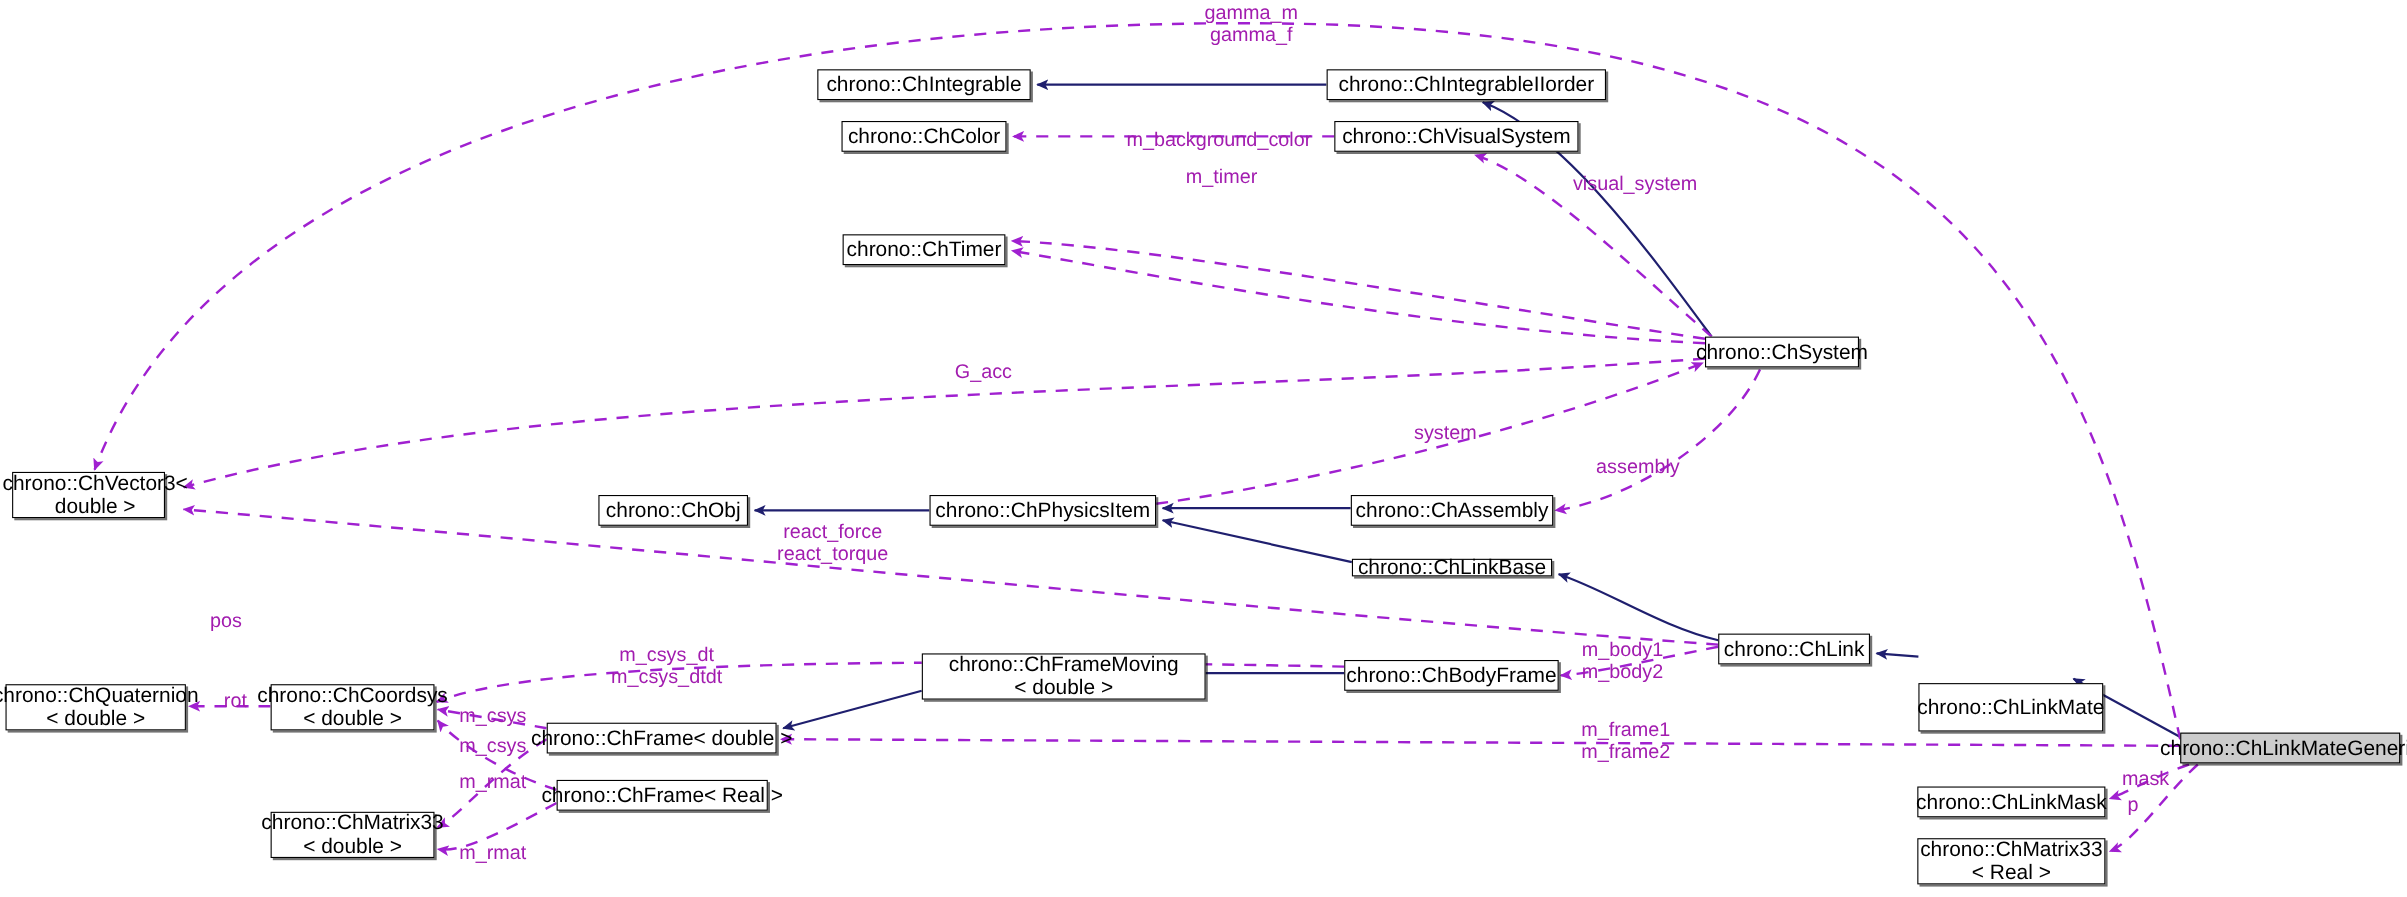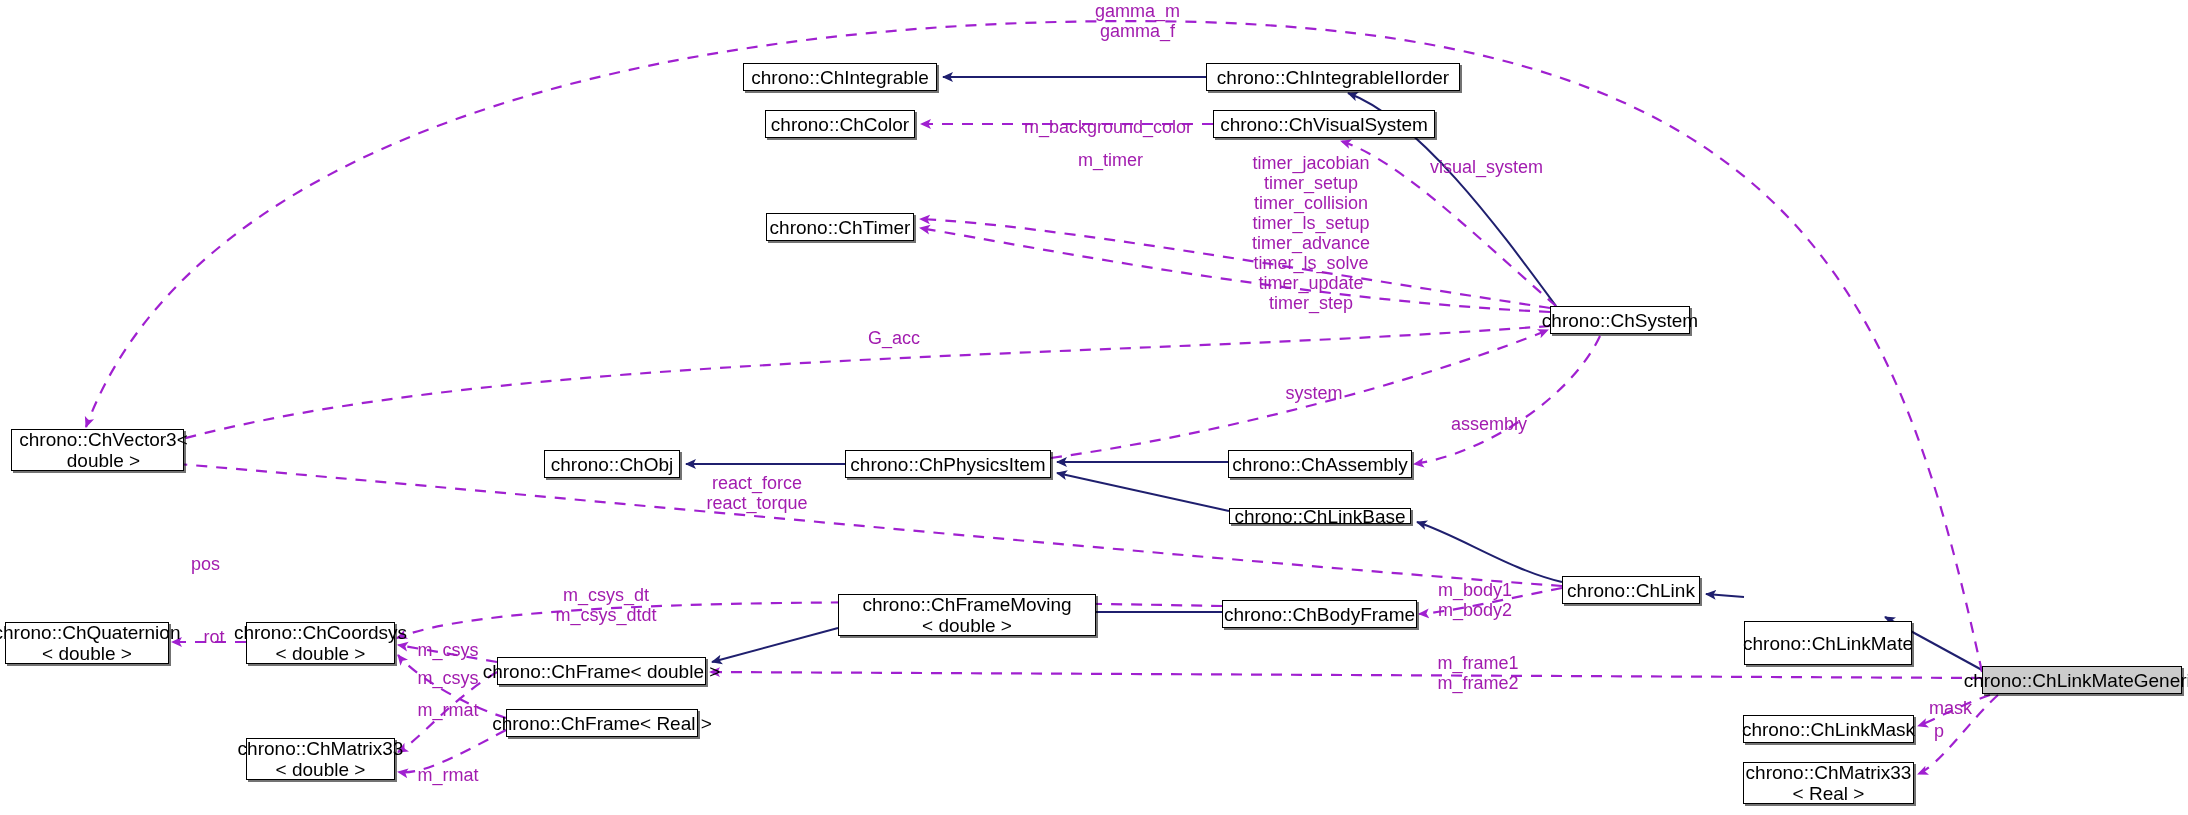--- a/index.html
+++ b/index.html
@@ -78,21 +78,21 @@
         <path d="M 1990 695 C 1960 705 1930 722 1918 726" fill="none" stroke="#a020d0" stroke-width="2.2" stroke-dasharray="11,9" marker-end="url(#arrUsage)"></path>
         <path d="M 1998 695 C 1970 720 1940 765 1918 774" fill="none" stroke="#a020d0" stroke-width="2.2" stroke-dasharray="11,9" marker-end="url(#arrUsage)"></path>
       </g>
   </svg>
 <div class="node" style="left: 743px; top: 63px; width: 194px; height: 28px;">chrono::ChIntegrable</div>
     <div class="node" style="left: 1206px; top: 63px; width: 254px; height: 28px;">chrono::ChIntegrableIIorder</div>
     <div class="node" style="left: 765px; top: 110px; width: 150px; height: 28px;">chrono::ChColor</div>
     <div class="node" style="left: 1213px; top: 110px; width: 222px; height: 28px;">chrono::ChVisualSystem</div>
     <div class="node" style="left: 766px; top: 213px; width: 148px; height: 28px;">chrono::ChTimer</div>
     <div class="node" style="left: 1550px; top: 306px; width: 140px; height: 28px;">chrono::ChSystem</div>
-    <div class="node" style="left: 11px; top: 429px; width: 173px; height: 42px; padding-left: 12px;">chrono::ChVector3&lt;
+    <div class="node" style="left: 11px; top: 429px; width: 139px; height: 42px; padding-left: 12px;">chrono::ChVector3&lt;
 double &gt;</div>
     <div class="node" style="left: 544px; top: 450px; width: 136px; height: 28px;">chrono::ChObj</div>
     <div class="node" style="left: 845px; top: 450px; width: 206px; height: 28px;">chrono::ChPhysicsItem</div>
     <div class="node" style="left: 1228px; top: 450px; width: 184px; height: 28px;">chrono::ChAssembly</div>
     <div class="node" style="left: 1229px; top: 508px; width: 182px; height: 16px;">chrono::ChLinkBase</div>
     <div class="node" style="left: 838px; top: 594px; width: 258px; height: 42px;">chrono::ChFrameMoving
 &lt; double &gt;</div>
     <div class="node" style="left: 1222px; top: 600px; width: 195px; height: 28px;">chrono::ChBodyFrame</div>
     <div class="node" style="left: 1562px; top: 576px; width: 138px; height: 28px;">chrono::ChLink</div>
     <div class="node" style="left: 1744px; top: 585px; width: 168px; height: 44px; margin-top: 36px;">chrono::ChLinkMate</div>
@@ -105,28 +105,20 @@
     <div class="node" style="left: 506px; top: 709px; width: 192px; height: 28px;">chrono::ChFrame&lt; Real &gt;</div>
     <div class="node" style="left: 246px; top: 738px; width: 149px; height: 42px;">chrono::ChMatrix33
 &lt; double &gt;</div>
     <div class="node" style="left: 1743px; top: 715px; width: 171px; height: 28px;">chrono::ChLinkMask</div>
     <div class="node" style="left: 1743px; top: 762px; width: 171px; height: 42px;">chrono::ChMatrix33
 &lt; Real &gt;</div>
     <div class="edge-label" style="left: 1075px; top: 1px; width: 125px;">gamma_m
 gamma_f</div>
     <div class="edge-label" style="left: 1024px; top: 117px; width: 168px;">m_background_color</div>
     <div class="edge-label" style="left: 1073px; top: 150px; width: 75px;">m_timer</div>
-    <div class="edge-label" style="left: 1243px; top: 153px; width: 136px;">timer_jacobian
-timer_setup
-timer_collision
-timer_ls_setup
-timer_advance
-timer_ls_solve
-timer_update
-timer_step</div>
     <div class="edge-label" style="left: 1427px; top: 157px; width: 119px;">visual_system</div>
     <div class="edge-label" style="left: 866px; top: 328px; width: 56px;">G_acc</div>
     <div class="edge-label" style="left: 1283px; top: 383px; width: 62px;">system</div>
     <div class="edge-label" style="left: 1449px; top: 414px; width: 80px;">assembly</div>
     <div class="edge-label" style="left: 700px; top: 473px; width: 114px;">react_force
 react_torque</div>
     <div class="edge-label" style="left: 189px; top: 554px; width: 33px;">pos</div>
     <div class="edge-label" style="left: 551px; top: 585px; width: 110px;">m_csys_dt
 m_csys_dtdt</div>
     <div class="edge-label" style="left: 1435px; top: 580px; width: 80px;">m_body1

